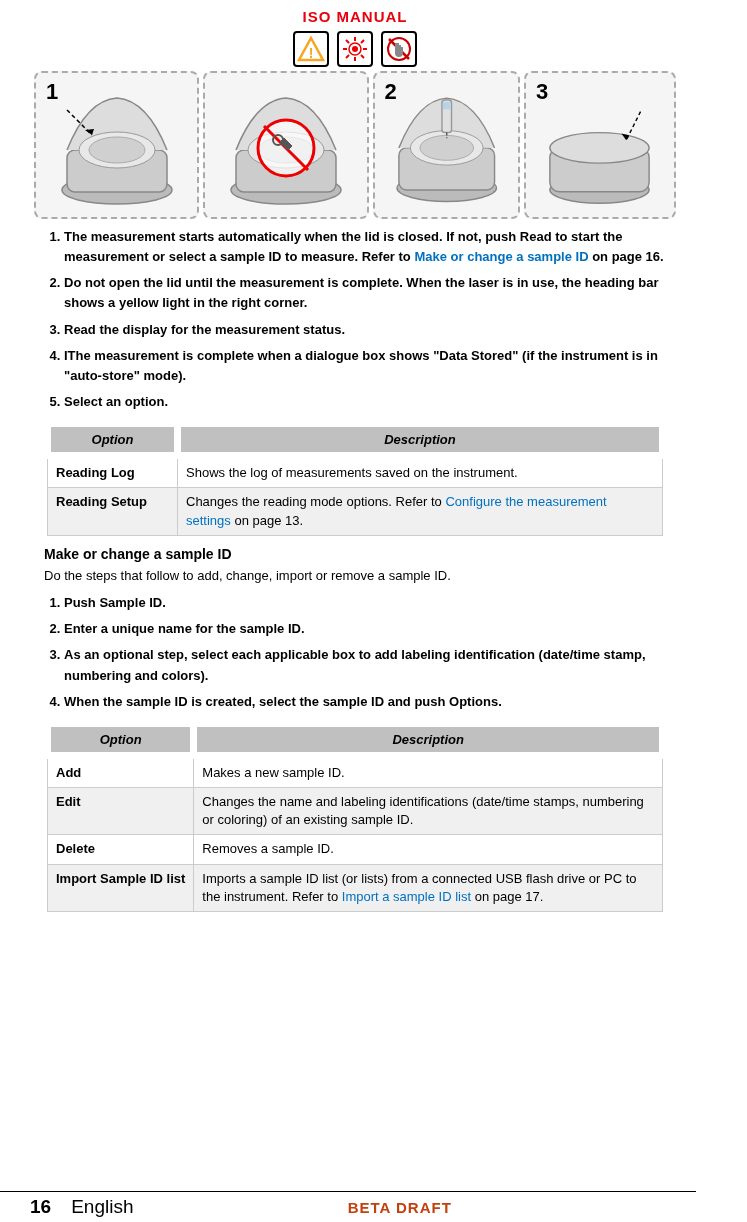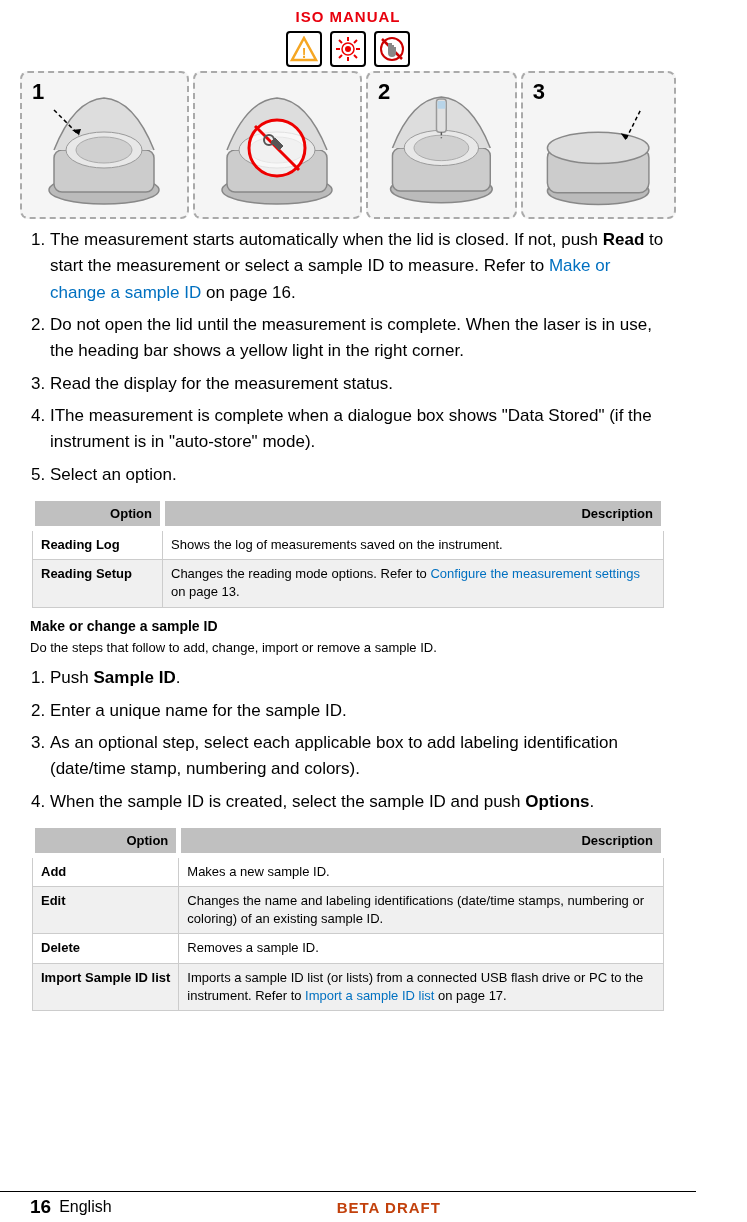--- a/index.html
+++ b/index.html
@@ -8,21 +8,21 @@
       font-size: 13px;
       background: #fff;
       color: #000;
       width: 747px;
       min-height: 1222px;
       position: relative;
     }
     .page-container {
       width: 696px;
       min-height: 1222px;
-      padding: 0 0 40px 0;
+      padding: 0 0 40px 14px;
       position: relative;
     }
     .header-title {
       text-align: center;
       color: #e8000d;
       font-weight: bold;
       font-size: 15px;
       padding: 8px 0 6px 0;
       letter-spacing: 1px;
     }
@@ -87,40 +87,42 @@
     }
     .link-text {
       color: #0070c0;
       text-decoration: none;
     }
     ol.steps {
       padding-left: 20px;
       margin-bottom: 8px;
     }
     ol.steps li {
-      font-size: 17px;
+      font-size: 13px;
       line-height: 1.55;
       margin-bottom: 6px;
+      font-weight: bold;
     }
     .table-wrapper {
       margin: 6px 0 10px 0;
     }
     table.options-table {
       width: 100%;
       border-collapse: collapse;
       font-size: 13px;
     }
     table.options-table thead tr {
       background: #c0c0c0;
     }
     table.options-table thead th {
       padding: 5px 8px;
       font-weight: bold;
-      text-align: right;
-      border: 5px solid #ffffff;
+      text-align: center;
+      border: 7px solid #ffffff;
+      font-style: italic;
     }
     table.options-table tbody tr:nth-child(odd) {
       background: #fff;
     }
     table.options-table tbody tr:nth-child(even) {
       background: #f0f0f0;
     }
     table.options-table tbody td {
       padding: 5px 8px;
       border: 1px solid #ccc;
@@ -140,22 +142,22 @@
       border-top: 1.5px solid #000;
       display: flex;
       align-items: center;
       padding: 4px 30px;
     }
     .footer-page {
       font-size: 19px;
       font-weight: bold;
     }
     .footer-lang {
-      font-size: 16px;
-      margin-left: 8px;
+      font-size: 19px;
+      margin-left: 20px;
     }
     .footer-draft {
       flex: 1;
       text-align: center;
       color: #c2410c;
       font-weight: bold;
       font-size: 15px;
       letter-spacing: 1px;
     }
   </style>

